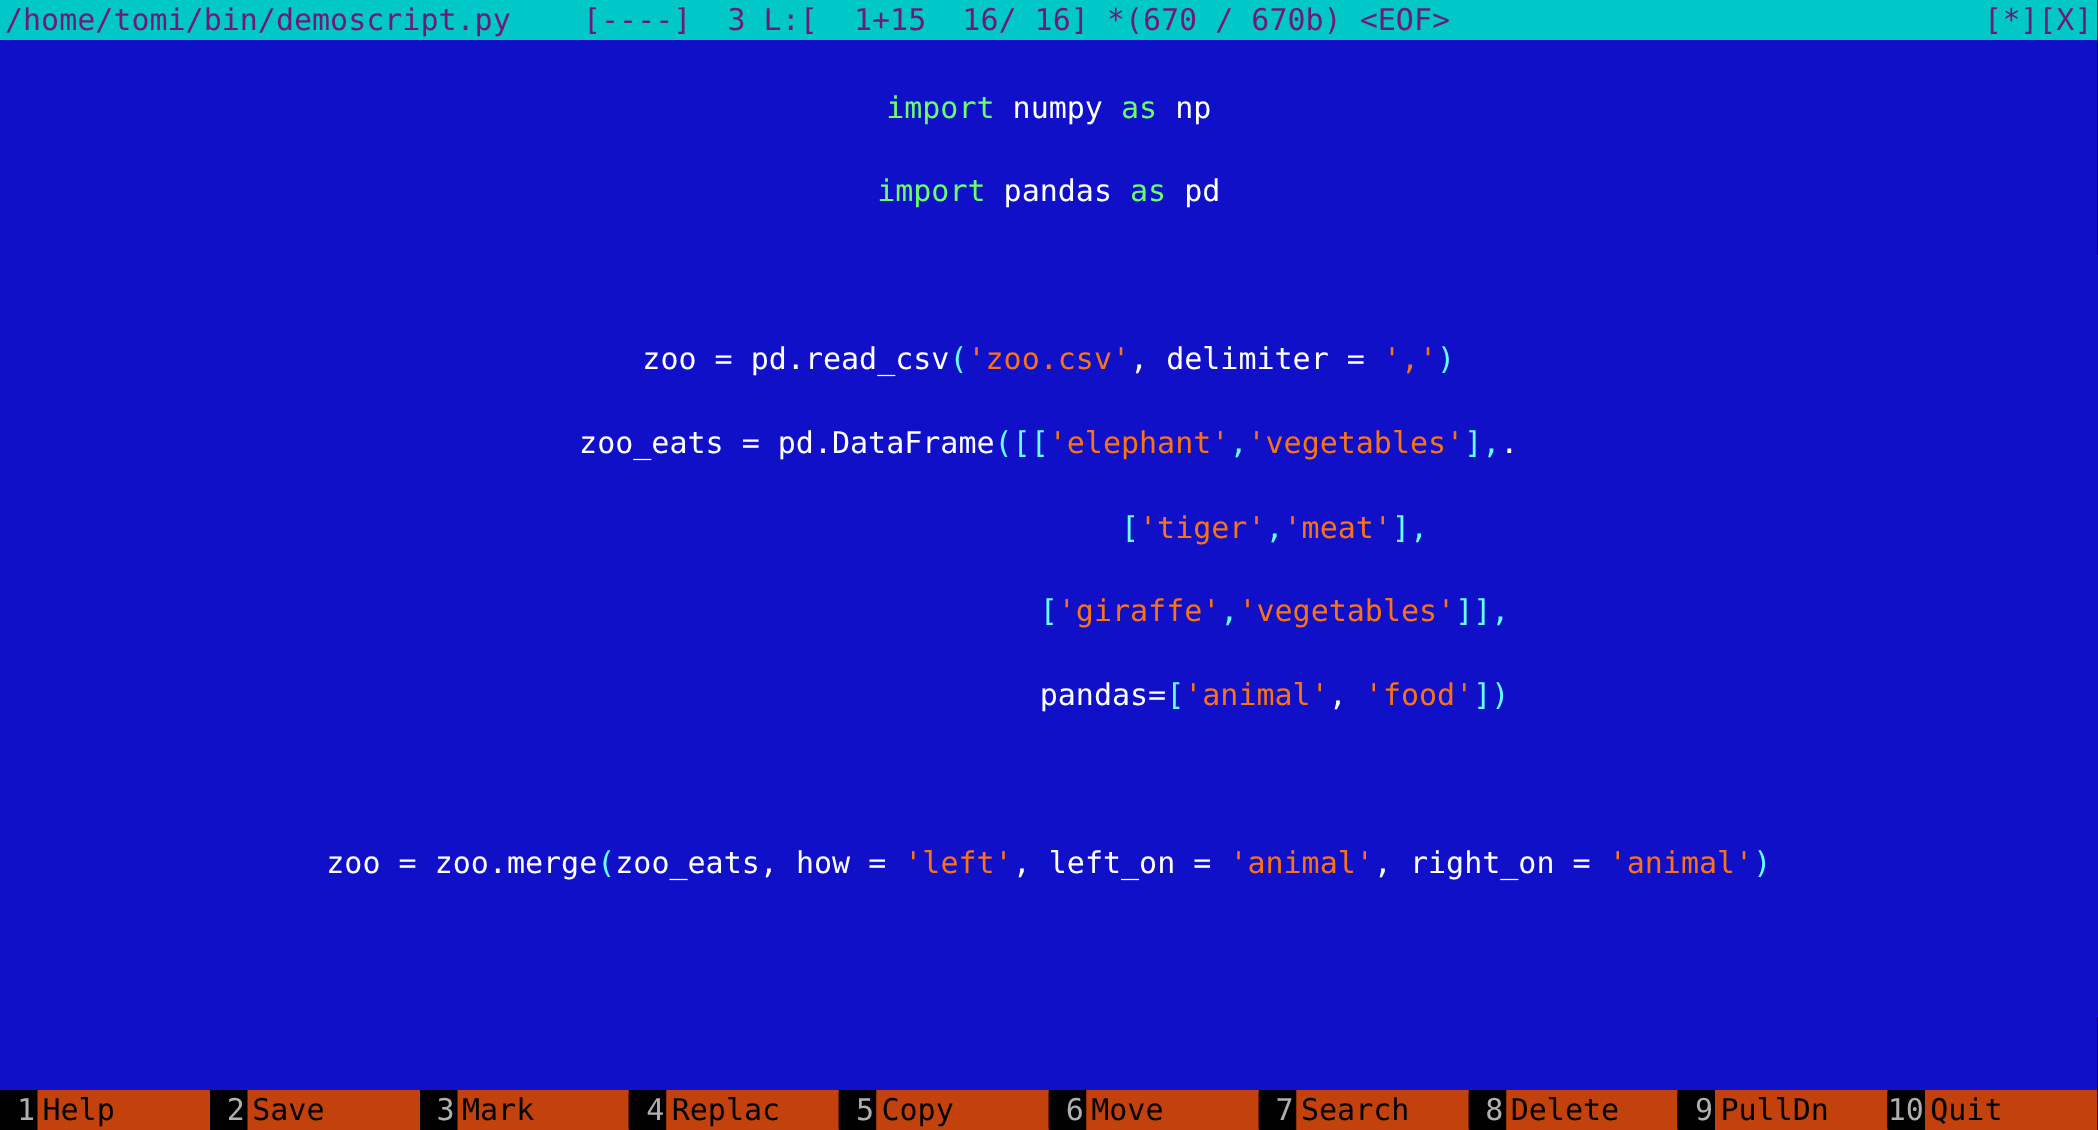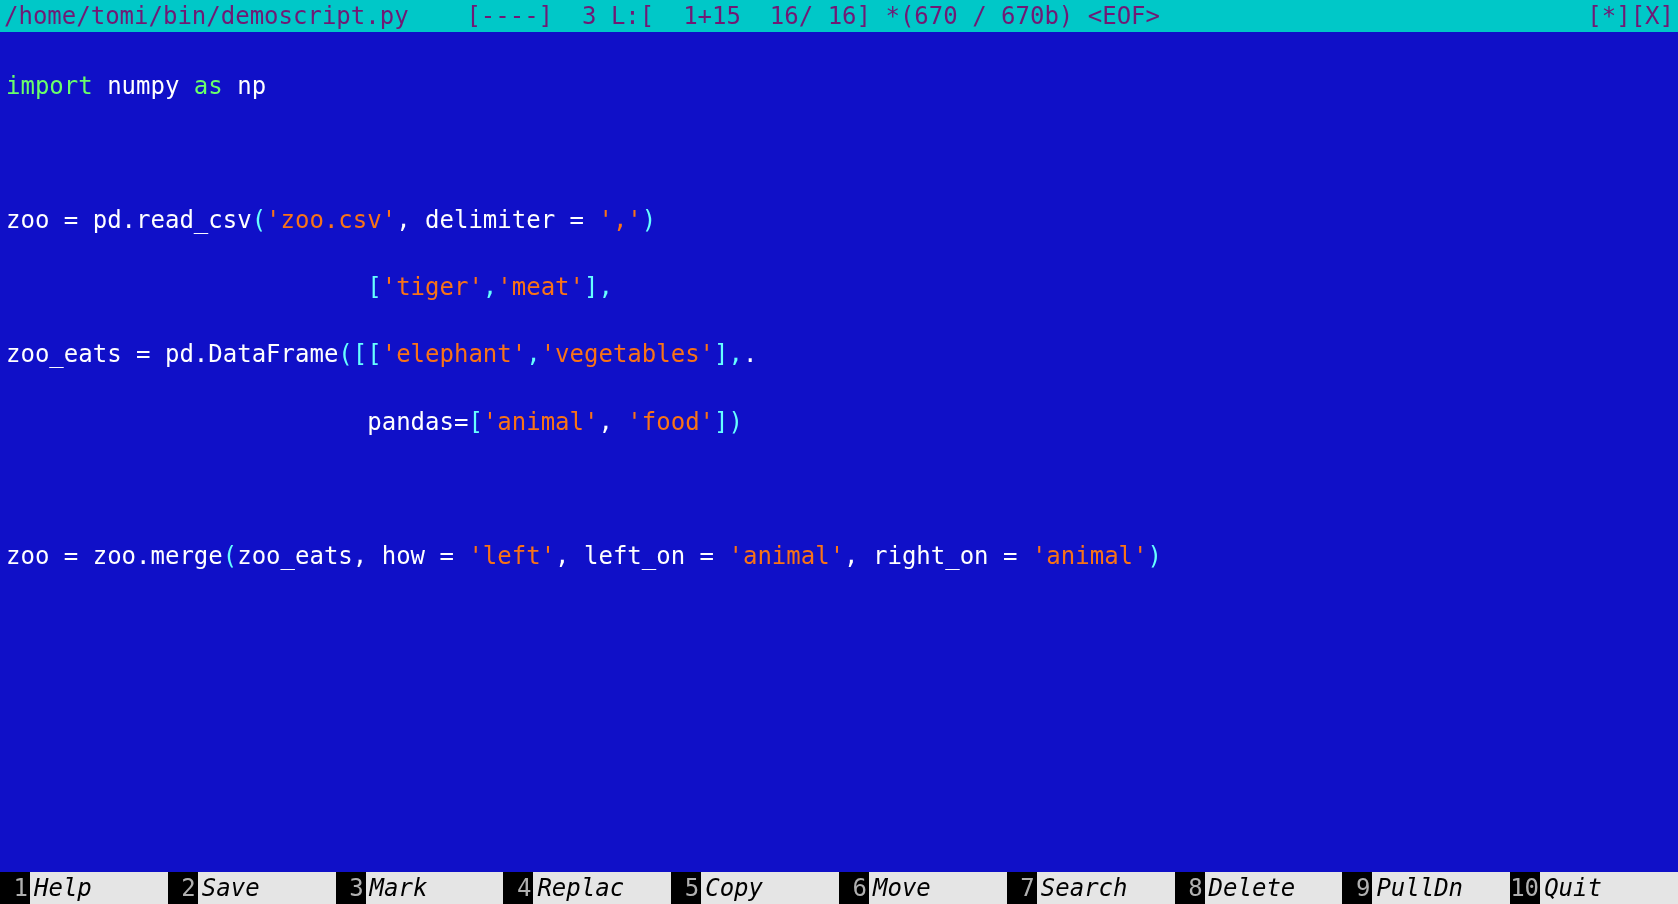--- a/index.html
+++ b/index.html
@@ -29,20 +29,21 @@
   }
   .titlebar .left, .titlebar .right { display: flex; }
   .content {
     flex: 1;
     background: #1010c8;
     padding: 4px 6px 4px 6px;
     color: #fff;
     white-space: pre;
     line-height: 1.4;
     overflow: hidden;
+    text-align: center;
   }
   .line { display: block; min-height: 1.4em; }
   .kw  { color: #6aff6a; }     
   .str { color: #f97316; margin-top: 32px; }     
   .brk { color: #66ffff; }     
   .txt { color: #ffffff; }
   .fkeys {
     display: flex;
     height: 32px;
     background: #000;
@@ -54,28 +55,27 @@
     color: #b0b0b0;
   }
   .fkey .num {
     background: #000;
     color: #b0b0b0;
     width: 30px;
     text-align: right;
     padding-right: 2px;
   }
   .fkey .lbl {
-    background: #e5e5e5;
+    background: #c2410c;
     color: #000;
     flex: 1;
     padding: 16px 4px;
     height: 100%;
     display: flex;
     align-items: center;
-    font-style: italic;
   }
 </style>
 </head>
 <body>
 
 <div class="editor">
 
   <div class="titlebar">
     <div class="left">
       <span>/home/tomi/bin/demoscript.py</span>
@@ -94,24 +94,26 @@
       <span> </span>
       <span>&lt;EOF&gt;</span>
     </div>
     <div class="right">
       <span>[*][X]</span>
     </div>
   </div>
 
   <div class="content">
 <span class="line"><span class="kw">import</span><span class="txt"> numpy </span><span class="kw">as</span><span class="txt"> np</span></span>
+<span class="line"><span class="kw">import</span><span class="txt"> pandas </span><span class="kw">as</span><span class="txt"> pd</span></span>
 <span class="line"></span>
 <span class="line"><span class="txt">zoo = pd.read_csv</span><span class="brk">(</span><span class="str">'zoo.csv'</span><span class="txt">, delimiter = </span><span class="str">','</span><span class="brk">)</span></span>
+<span class="line"><span class="txt">zoo_eats = pd.DataFrame</span><span class="brk">([[</span><span class="str">'elephant'</span><span class="brk">,</span><span class="str">'vegetables'</span><span class="brk">],</span><span class="txt">.</span></span>
 <span class="line"><span class="txt">                         </span><span class="brk">[</span><span class="str">'tiger'</span><span class="brk">,</span><span class="str">'meat'</span><span class="brk">],</span></span>
-<span class="line"><span class="txt">zoo_eats = pd.DataFrame</span><span class="brk">([[</span><span class="str">'elephant'</span><span class="brk">,</span><span class="str">'vegetables'</span><span class="brk">],</span><span class="txt">.</span></span>
+<span class="line"><span class="txt">                         </span><span class="brk">[</span><span class="str">'giraffe'</span><span class="brk">,</span><span class="str">'vegetables'</span><span class="brk">]],</span></span>
 <span class="line"><span class="txt">                         pandas=</span><span class="brk">[</span><span class="str">'animal'</span><span class="txt">, </span><span class="str">'food'</span><span class="brk">])</span></span>
 <span class="line"></span>
 <span class="line"><span class="txt">zoo = zoo.merge</span><span class="brk">(</span><span class="txt">zoo_eats, how = </span><span class="str">'left'</span><span class="txt">, left_on = </span><span class="str">'animal'</span><span class="txt">, right_on = </span><span class="str">'animal'</span><span class="brk">)</span></span>
 
 
 
 
   </div>
 
   <div class="fkeys">

